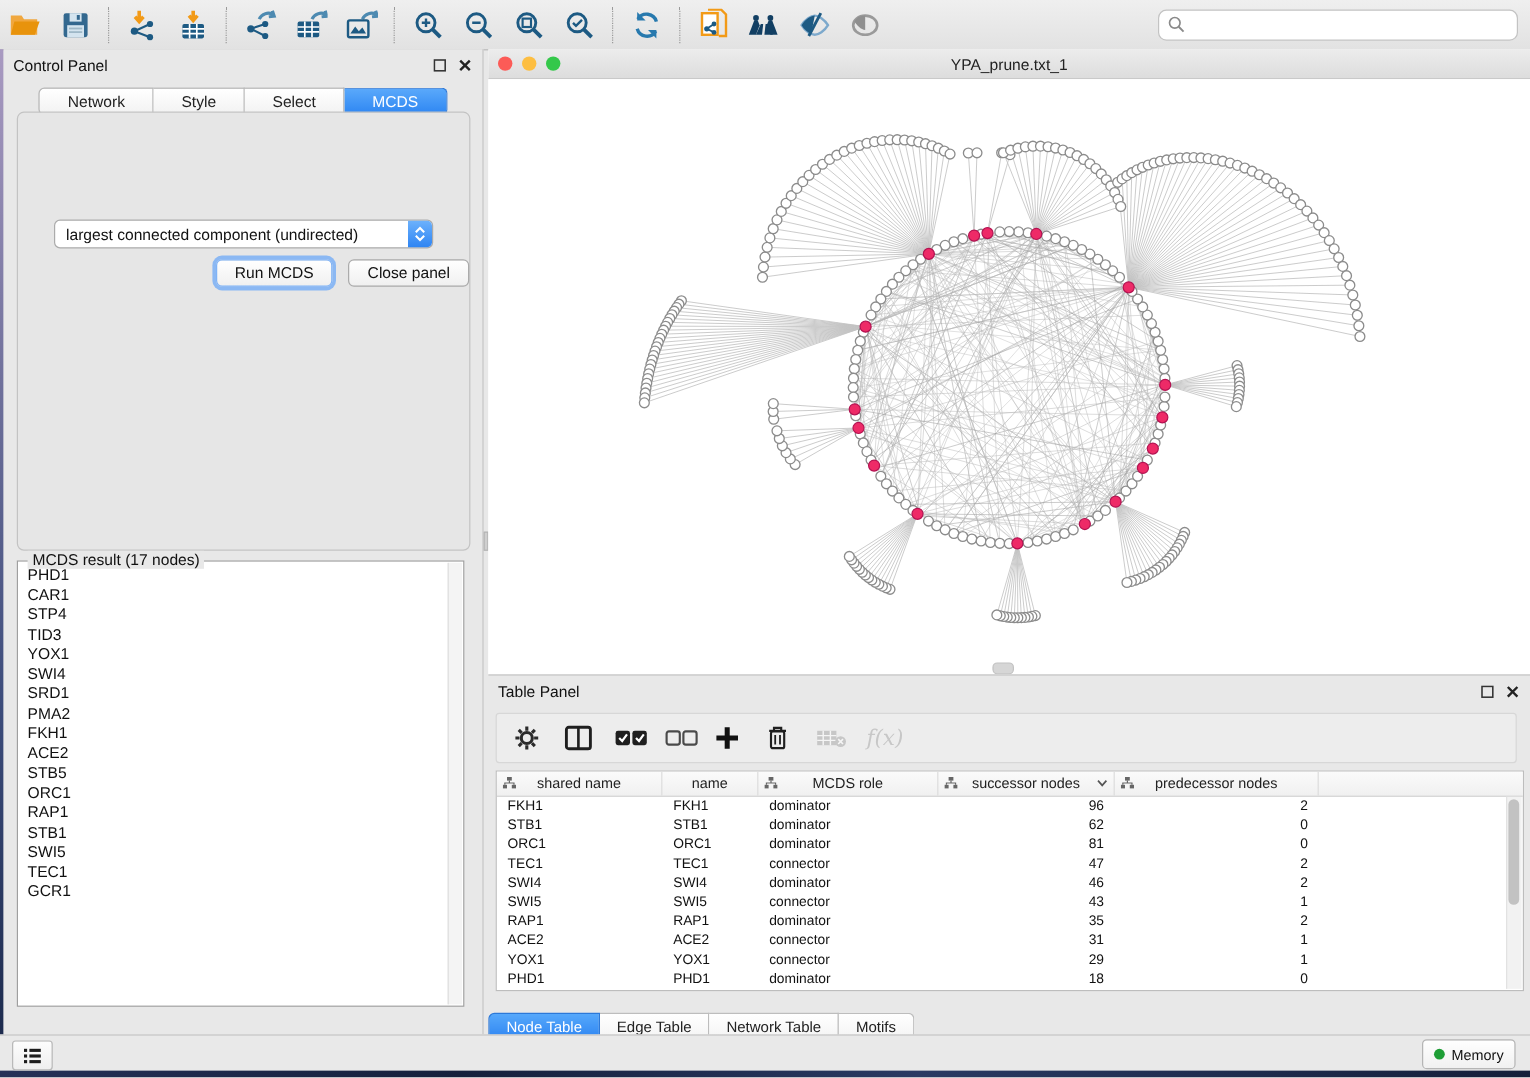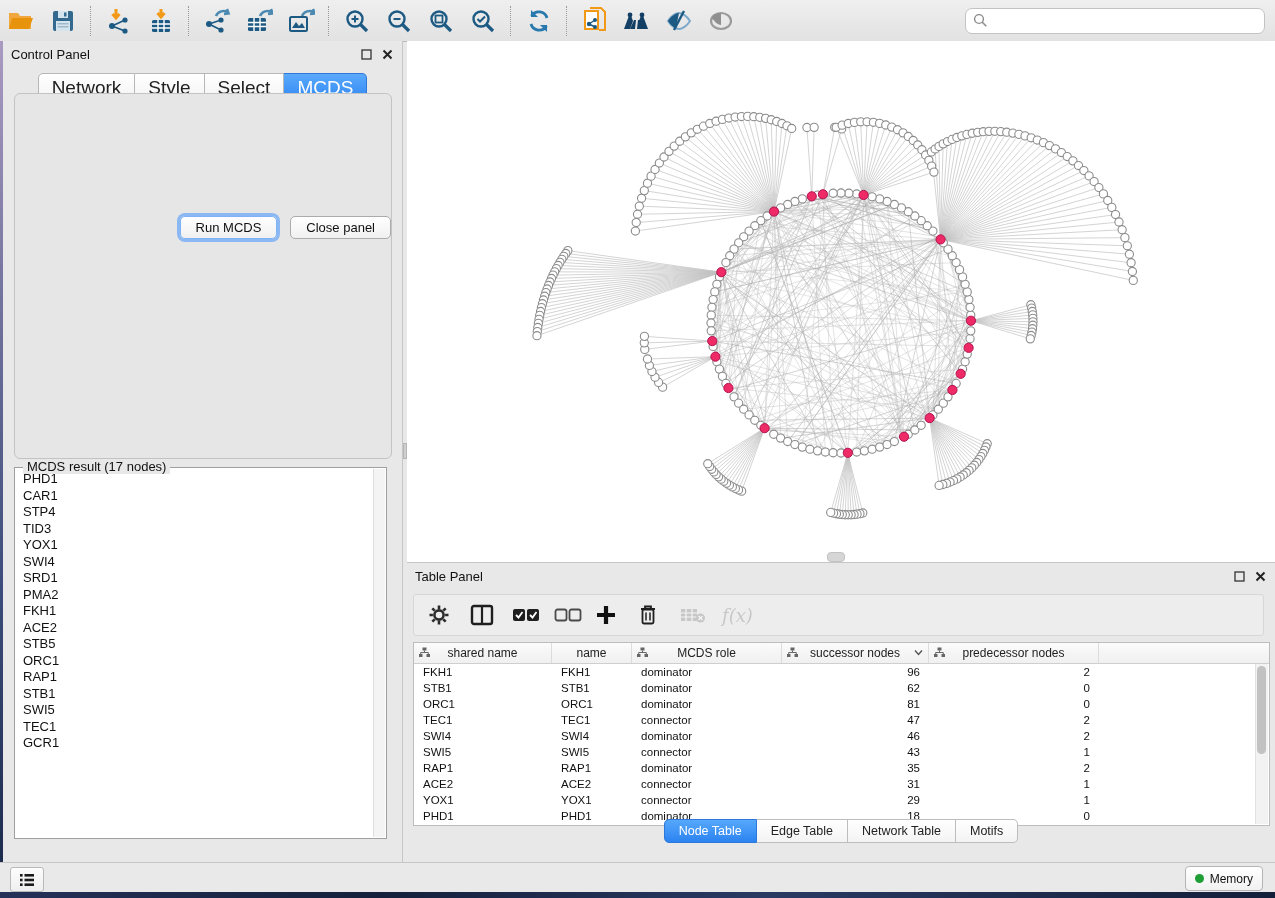--- a/index.html
+++ b/index.html
@@ -13,21 +13,21 @@
   #search-box input{border:none;outline:none;flex:1;font-size:13px;background:transparent;margin-left:5px;}
   
   #wall-left{position:absolute;left:0;top:41px;width:3px;height:822px;background:linear-gradient(#a99ac1,#70719c,#3c4c7b,#1d2b4e);}
   #wall-bottom{position:absolute;left:0;top:892px;width:1275px;height:6px;background:linear-gradient(90deg,#253158,#15203c 30%,#2a3a63 60%,#141f3a);}
   
   #control-panel{position:absolute;left:3px;top:41px;width:400px;height:821px;background:#e8e8e8;border-right:1px solid #c6c6c6;box-sizing:border-box;}
   .panel-head{height:26px;display:flex;align-items:center;padding:0 8px;font-size:13px;color:#111;}
   .panel-head .spacer{flex:1;}
   .winbtn{width:14px;height:14px;margin-left:7px;display:flex;align-items:center;justify-content:center;cursor:default;}
   .seg-tabs{display:flex;justify-content:center;margin-top:6px;}
-  .seg-tab{font-size:19px;color:#222;background:linear-gradient(#ffffff,#f2f2f2);border:1px solid #b7b7b7;border-left:none;padding:3px 13px;cursor:default;}
+  .seg-tab{font-size:13px;color:#222;background:linear-gradient(#ffffff,#f2f2f2);border:1px solid #b7b7b7;border-left:none;padding:3px 23px;cursor:default;}
   .seg-tab:first-child{border-left:1px solid #b7b7b7;border-radius:5px 0 0 5px;}
   .seg-tab:last-child{border-radius:0 5px 5px 0;}
   .seg-tab.active{background:linear-gradient(#5aa9fb,#2e86f2);color:#fff;border-color:#2e79d8;}
   #mcds-box{position:absolute;left:11px;top:52px;width:376px;height:364px;background:#e6e6e6;border:1px solid #c3c3c3;border-radius:6px;}
   #opt-label{margin-top:20px;text-align:center;font-size:13px;color:#111;}
   #criterion{position:absolute;left:30px;top:89px;width:316px;height:24px;background:#fff;border:1px solid #ababab;border-radius:5px;display:flex;align-items:center;font-size:13px;color:#111;box-sizing:border-box;cursor:default;}
   #criterion .val{flex:1;padding-left:9px;white-space:nowrap;overflow:hidden;}
   #criterion .step{width:20px;height:22px;background:linear-gradient(#6cb1fc,#2f85f3);border-radius:0 4px 4px 0;display:flex;align-items:center;justify-content:center;}
   .btn{background:linear-gradient(#ffffff,#f0f0f0);border:1px solid #ababab;border-radius:5px;font-size:13px;color:#111;padding:3px 15px;cursor:default;}
   .btn.focus-ring{box-shadow:0 0 0 3px rgba(90,160,250,.65);border-color:#7fb3f7;}
@@ -57,21 +57,21 @@
   .hdr-row{display:grid;grid-template-columns:138px 80px 150px 147px 170px 1fr;height:20px;background:linear-gradient(#fbfbfb,#f0f0f0);border-bottom:1px solid #cfcfcf;}
   .hdr-cell{position:relative;display:flex;align-items:center;justify-content:center;font-size:12px;color:#222;border-right:1px solid #dcdcdc;cursor:default;}
   .hdr-cell:last-child{border-right:none;}
   .hdr-cell .colicon{position:absolute;left:5px;top:4px;}
   .hdr-cell .sort{position:absolute;right:5px;top:6px;}
   .t-row{display:grid;grid-template-columns:138px 80px 150px 147px 170px 1fr;height:16px;font-size:11.5px;color:#111;cursor:default;}
   .t-cell{display:flex;align-items:center;padding-left:9px;white-space:nowrap;overflow:hidden;}
   .t-cell.num{justify-content:flex-end;padding-right:9px;padding-left:0;}
   #tbl-vscroll{position:absolute;right:1px;top:21px;width:12px;bottom:1px;background:#f2f2f2;border-left:1px solid #e2e2e2;}
   #tbl-thumb{position:absolute;left:1px;top:2px;width:9px;height:88px;background:#c2c2c2;border-radius:5px;}
-  #tp-tabs{position:absolute;left:0;right:0;top:256px;display:flex;justify-content:center;}
+  #tp-tabs{position:absolute;left:0;right:0;top:281px;display:flex;}
   .tp-tab{font-size:12.5px;color:#222;background:linear-gradient(#ffffff,#f3f3f3);border:1px solid #bdbdbd;border-left:none;padding:4px 14px;cursor:default;}
   .tp-tab:first-child{border-left:1px solid #bdbdbd;border-radius:5px 0 0 5px;}
   .tp-tab:last-child{border-radius:0 5px 5px 0;}
   .tp-tab.active{background:linear-gradient(#56a8fb,#2c83f1);color:#fff;border-color:#2c79d9;}
   
   #status-bar{position:absolute;left:0;top:862px;width:1275px;height:30px;background:#e9e9e9;border-top:1px solid #c6c6c6;box-sizing:border-box;}
   #list-btn{position:absolute;left:10px;top:4px;width:32px;height:23px;background:linear-gradient(#fdfdfd,#efefef);border:1px solid #b9b9b9;border-radius:3px;display:flex;align-items:center;justify-content:center;}
   #memory-btn{position:absolute;right:12px;top:3px;height:23px;background:linear-gradient(#ffffff,#f1f1f1);border:1px solid #b5b5b5;border-radius:4px;display:flex;align-items:center;padding:0 9px;font-size:12px;color:#111;gap:6px;}
   #memory-dot{width:9px;height:9px;border-radius:50%;background:#1e9e35;}
   svg{display:block;}
@@ -240,20 +240,29 @@
           </svg>
         </span>
     </div>
     <div class="seg-tabs">
       <span class="seg-tab">Network</span>
       <span class="seg-tab">Style</span>
       <span class="seg-tab">Select</span>
       <span class="seg-tab active">MCDS</span>
     </div>
     <div id="mcds-box">
+      <div id="criterion">
+        <span class="val">largest connected component (undirected)</span>
+        <span class="step">
+          <svg width="10" height="14" viewBox="0 0 10 14">
+              <path d="M1.5 5.5L5 2l3.5 3.5" fill="none" stroke="#fff" stroke-width="1.7"></path>
+              <path d="M1.5 8.5L5 12l3.5-3.5" fill="none" stroke="#fff" stroke-width="1.7"></path>
+            </svg>
+        </span>
+      </div>
       <div id="run-row">
         <button class="btn focus-ring">Run MCDS</button>
         <button class="btn">Close panel</button>
       </div>
     </div>
     <div id="result-box">
       <span id="result-legend">MCDS result (17 nodes)</span>
       <div id="result-list">
           <div class="mcds-item">PHD1</div>
           <div class="mcds-item">CAR1</div>
@@ -273,20 +282,26 @@
           <div class="mcds-item">TEC1</div>
           <div class="mcds-item">GCR1</div>
         </div>
       <div id="result-scroll"></div>
     </div>
   </div>
 
   <div id="grip"></div>
 
   <div id="net-window">
+    <div id="net-titlebar">
+      <span class="traffic" style="background:#fc5b57;"></span>
+      <span class="traffic" style="background:#fdbe41;"></span>
+      <span class="traffic" style="background:#34c84a;"></span>
+      <span id="net-title">YPA_prune.txt_1</span>
+    </div>
     <div id="net-canvas">
       <svg id="net-svg" width="868" height="496" viewBox="0 0 868 496">
           <g>
             <line x1="314.33436905118276" y1="206.20495329639436" x2="487.3536647088584" y2="138.4530200210283" stroke="#9a9a9a" stroke-width="0.75" opacity="0.55"></line>
             <line x1="314.33436905118276" y1="206.20495329639436" x2="487.3536647088584" y2="138.4530200210283" stroke="#b9b9b9" stroke-width="0.75" opacity="0.55"></line>
             <line x1="314.33436905118276" y1="206.20495329639436" x2="480.09863531552963" y2="378.5521115491039" stroke="#b9b9b9" stroke-width="0.75" opacity="0.55"></line>
             <line x1="314.33436905118276" y1="206.20495329639436" x2="347.7940544286966" y2="354.3063972622431" stroke="#b9b9b9" stroke-width="0.75" opacity="0.55"></line>
             <line x1="314.33436905118276" y1="206.20495329639436" x2="342.0761184457488" y2="165.07611844574882" stroke="#9a9a9a" stroke-width="0.75" opacity="0.55"></line>
             <line x1="314.33436905118276" y1="206.20495329639436" x2="304.94784636725296" y2="272.669768433192" stroke="#b9b9b9" stroke-width="0.75" opacity="0.55"></line>
             <line x1="314.33436905118276" y1="206.20495329639436" x2="309.8862873538891" y2="295.67539700117635" stroke="#b9b9b9" stroke-width="0.75" opacity="0.55"></line>

